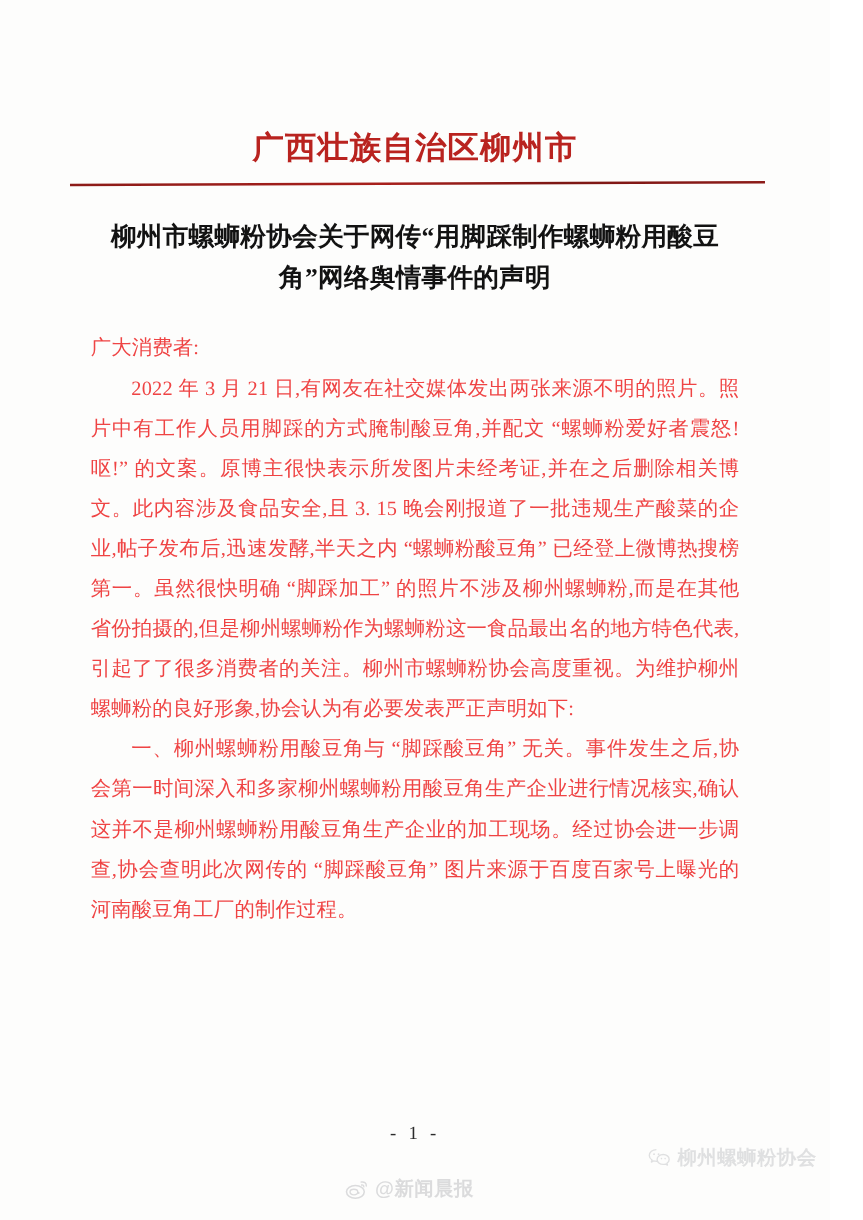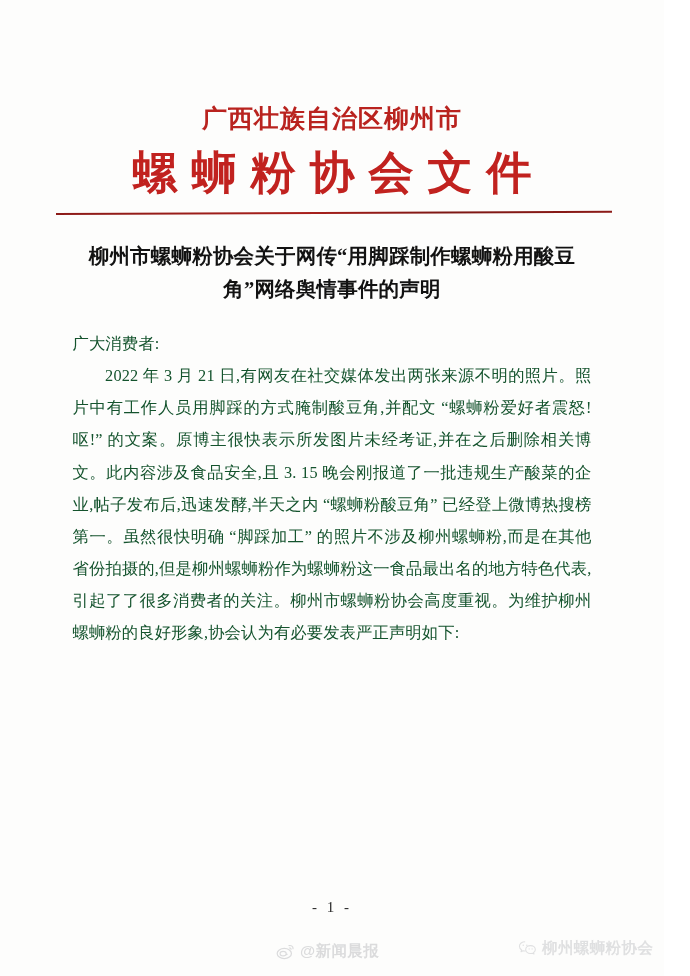--- a/index.html
+++ b/index.html
@@ -76,21 +76,21 @@
     color: #121212;
     line-height: 1.62;
     letter-spacing: 0.2px;
   }
 
   
   .body-block {
     margin: 22px auto 0;
     width: 519px;
     font-size: 16.3px;
-    color: #14532d;
+    color: #ef4444;
     line-height: 1.97;
     letter-spacing: 0.15px;
     text-align: justify;
     text-justify: inter-ideograph;
   }
   .body-block p {
     margin: 0;
   }
   .salutation {
     text-indent: 0;
@@ -120,21 +120,21 @@
     opacity: 0.30;
     user-select: none;
     text-align: right;
   }
   .watermark-weibo {
     left: 276px;
     top: 941px;
   }
   .watermark-wechat {
     left: 518px;
-    top: 938px;
+    top: 916px;
     opacity: 0.26;
   }
   .wm-text {
     font-size: 15.5px;
     color: #8e9096;
     font-family: "Liberation Sans", "DejaVu Sans", sans-serif;
     letter-spacing: 0.4px;
     font-weight: 600;
   }
   .wm-icon {
@@ -145,32 +145,32 @@
   }
   .wm-icon svg { display: block; }
 </style>
 </head>
 <body>
 
 <div class="page">
 
   <div class="masthead">
     <div class="org-line">广西壮族自治区柳州市</div>
-    <div class="doc-title-red">螺蛳粉协会文件</div>
   </div>
 
   <div class="red-rule-wrap">
     <div class="red-rule"></div>
   </div>
 
   <div class="headline">柳州市螺蛳粉协会关于网传“用脚踩制作螺蛳粉用酸豆角”网络舆情事件的声明</div>
 
   <div class="body-block">
     <p class="salutation">广大消费者:</p>
     <p class="indent-2">2022 年 3 月 21 日,有网友在社交媒体发出两张来源不明的照片。照片中有工作人员用脚踩的方式腌制酸豆角,并配文 “螺蛳粉爱好者震怒! 呕!” 的文案。原博主很快表示所发图片未经考证,并在之后删除相关博文。此内容涉及食品安全,且 3. 15 晚会刚报道了一批违规生产酸菜的企业,帖子发布后,迅速发酵,半天之内 “螺蛳粉酸豆角” 已经登上微博热搜榜第一。虽然很快明确 “脚踩加工” 的照片不涉及柳州螺蛳粉,而是在其他省份拍摄的,但是柳州螺蛳粉作为螺蛳粉这一食品最出名的地方特色代表,引起了了很多消费者的关注。柳州市螺蛳粉协会高度重视。为维护柳州螺蛳粉的良好形象,协会认为有必要发表严正声明如下:</p>
+    <p class="indent-2">一、柳州螺蛳粉用酸豆角与 “脚踩酸豆角” 无关。事件发生之后,协会第一时间深入和多家柳州螺蛳粉用酸豆角生产企业进行情况核实,确认这并不是柳州螺蛳粉用酸豆角生产企业的加工现场。经过协会进一步调查,协会查明此次网传的 “脚踩酸豆角” 图片来源于百度百家号上曝光的河南酸豆角工厂的制作过程。</p>
   </div>
 
   <div class="page-number">- 1 -</div>
 
   <div class="watermark watermark-weibo">
     <span class="wm-icon">
       <svg viewBox="0 0 24 24" width="19" height="19" aria-hidden="true">
         <ellipse cx="10.5" cy="14.5" rx="9" ry="6.4" fill="none" stroke="#8e9096" stroke-width="1.6"></ellipse>
         <ellipse cx="9" cy="14.7" rx="3.9" ry="2.8" fill="none" stroke="#8e9096" stroke-width="1.4"></ellipse>
         <circle cx="13.6" cy="15.6" r="1.15" fill="#8e9096"></circle>

